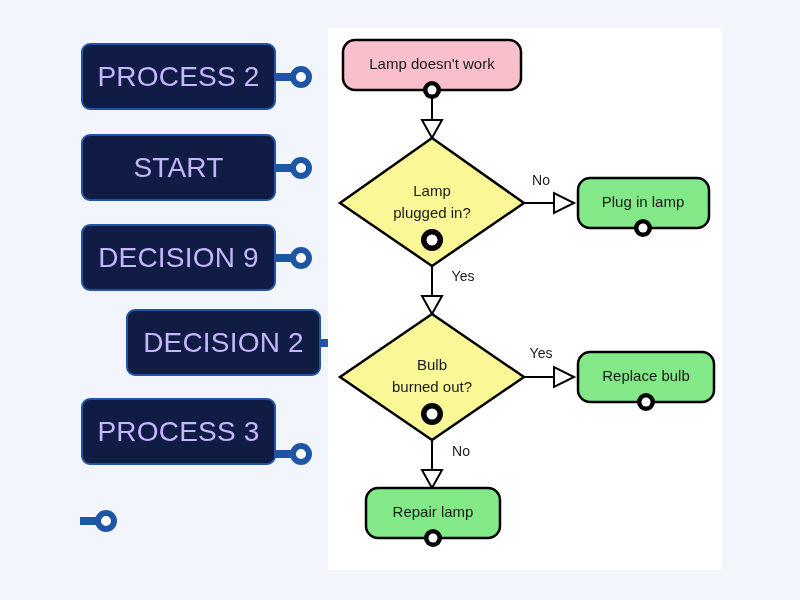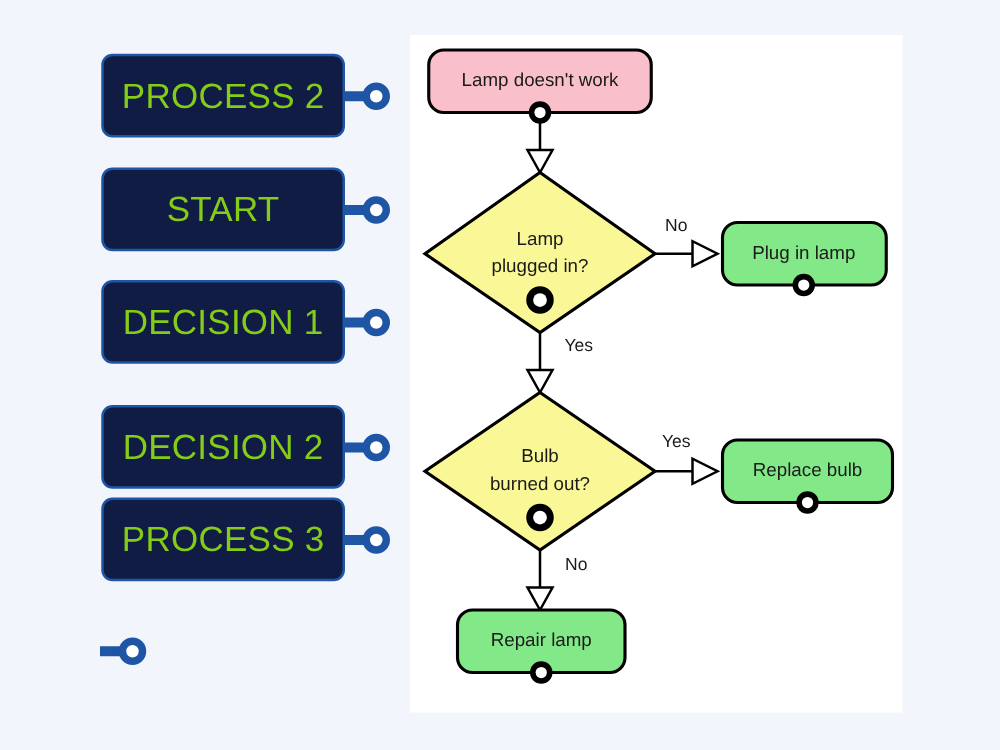--- a/index.html
+++ b/index.html
@@ -37,21 +37,21 @@
     box-sizing: border-box;
     background: #111c44;
     border: 2px solid #1f55a5;
     border-radius: 9px;
     display: flex;
     align-items: center;
     justify-content: center;
     padding: 0 10px;
   }
   .label-text {
-    color: #84cc16;
+    color: #c4b5fd;
     font-size: 28px;
     font-weight: 500;
     letter-spacing: 0.2px;
     white-space: nowrap;
     line-height: 1;
   }
   .label-pin {
     position: relative;
     width: 38px;
     height: 22px;
@@ -130,39 +130,39 @@
       <span class="label-text">START</span>
     </div>
     <div class="label-pin">
       <div class="pin-stem"></div>
       <div class="pin-ring"></div>
     </div>
   </div>
 
   <div class="label-row" style="top:224px;">
     <div class="label-box">
-      <span class="label-text">DECISION 1</span>
-    </div>
-    <div class="label-pin">
-      <div class="pin-stem"></div>
-      <div class="pin-ring"></div>
-    </div>
-  </div>
-
-  <div class="label-row" style="top:324px;">
+      <span class="label-text">DECISION 9</span>
+    </div>
+    <div class="label-pin">
+      <div class="pin-stem"></div>
+      <div class="pin-ring"></div>
+    </div>
+  </div>
+
+  <div class="label-row" style="top:309px;margin-left:45px;">
     <div class="label-box">
       <span class="label-text">DECISION 2</span>
     </div>
     <div class="label-pin">
       <div class="pin-stem"></div>
       <div class="pin-ring"></div>
     </div>
   </div>
 
-  <div class="label-row" style="top:398px;">
+  <div class="label-row" style="top:398px;align-items:flex-end;">
     <div class="label-box">
       <span class="label-text">PROCESS 3</span>
     </div>
     <div class="label-pin">
       <div class="pin-stem"></div>
       <div class="pin-ring"></div>
     </div>
   </div>
 
   <div class="label-row" style="top:487px;">

